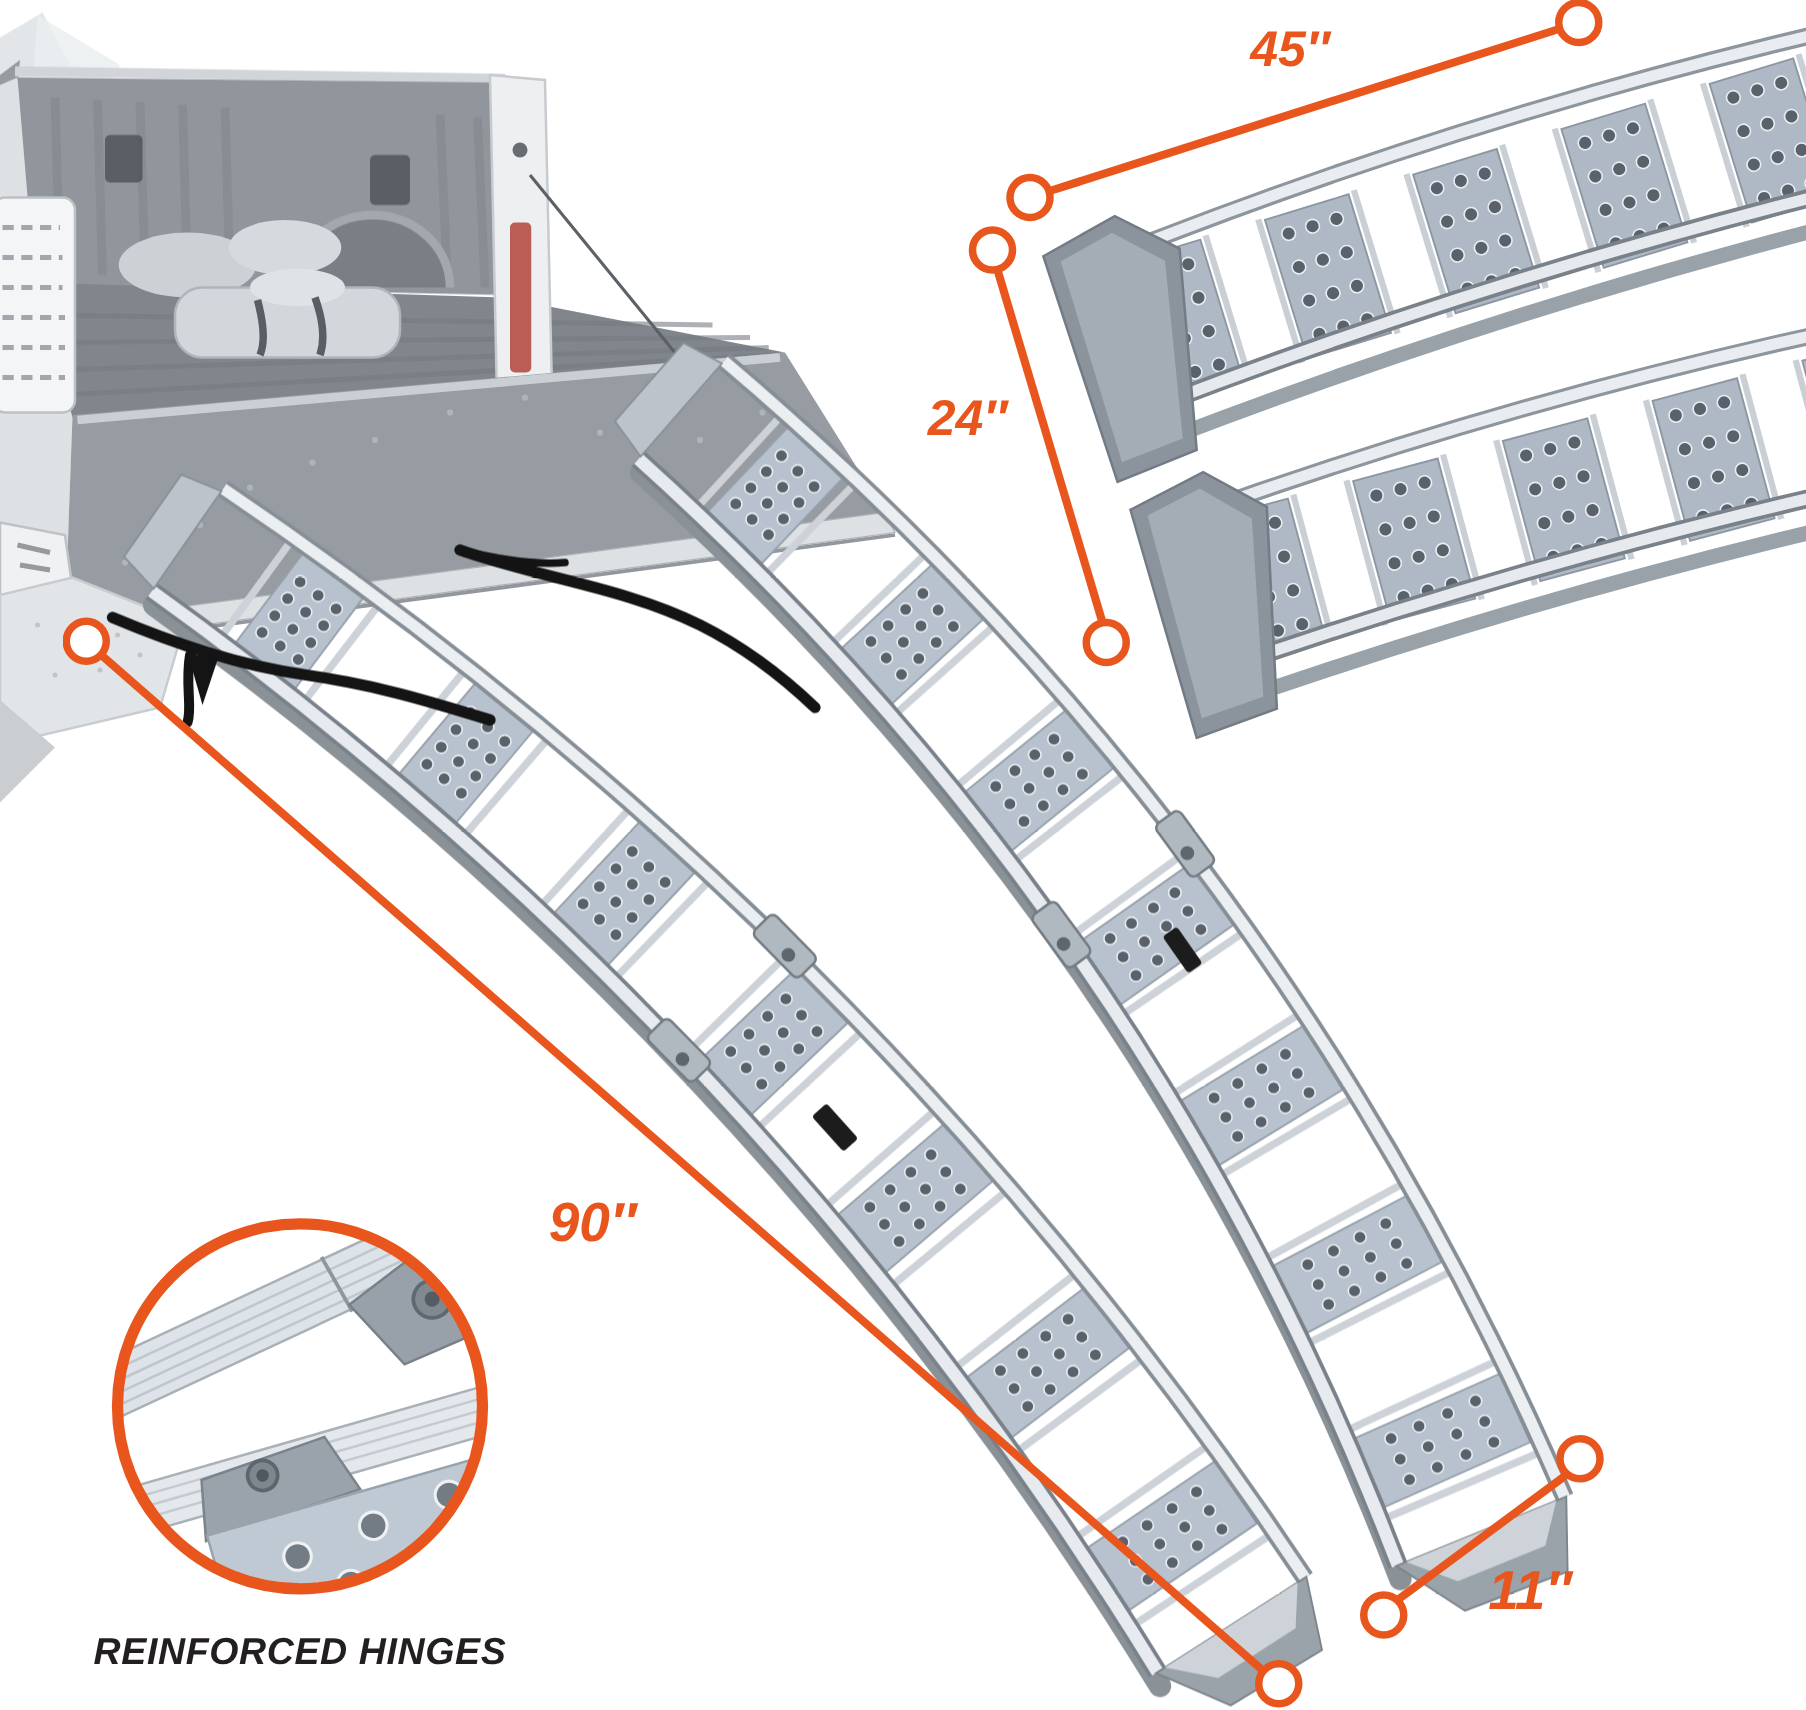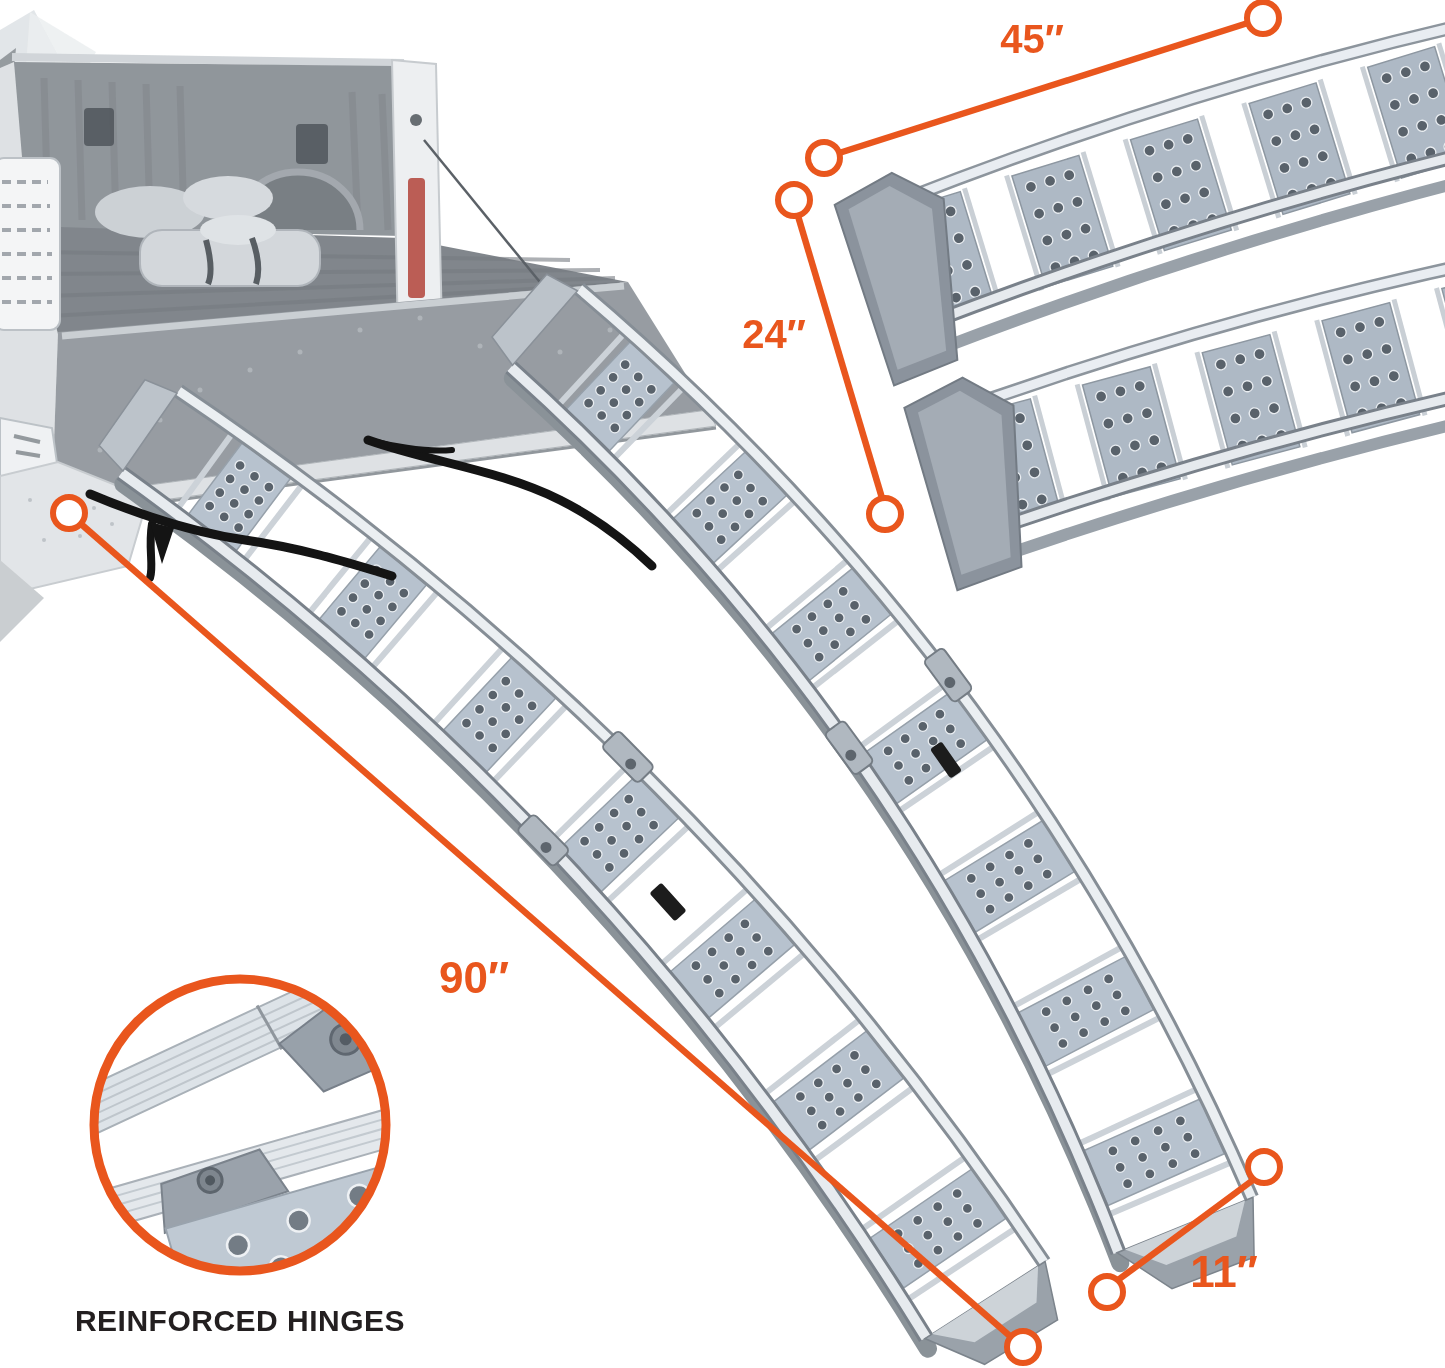--- a/index.html
+++ b/index.html
@@ -1,17 +1,17 @@
 <!DOCTYPE html>
 <html style="--accent: #E9561D; --callout-text: #231F20; --bg: #FFFFFF;"><head>
 <meta charset="utf-8">
 <style>
   html,body{margin:0;padding:0;background:#fff;}
   .stage{position:relative;width:1445px;height:1368px;background:var(--bg,#fff);overflow:hidden;
-         font-family:"Liberation Sans",sans-serif;}
+         font-family:"Liberation Sans",sans-serif;font-style:italic;}
   svg{display:block}
   svg text{font-family:"Liberation Sans",sans-serif;font-weight:bold;}
   .accent{color:var(--accent,#E9561D);}
   .dim-label{fill:currentColor;}
   .callout-label{fill:var(--callout-text,#231F20);letter-spacing:0.5px;}
 </style>
 </head>
 <body>
 
 <div class="stage">

